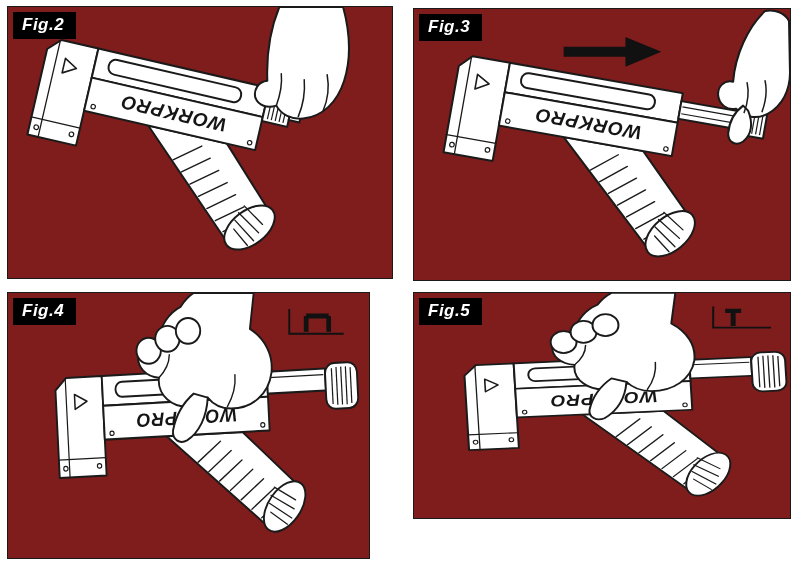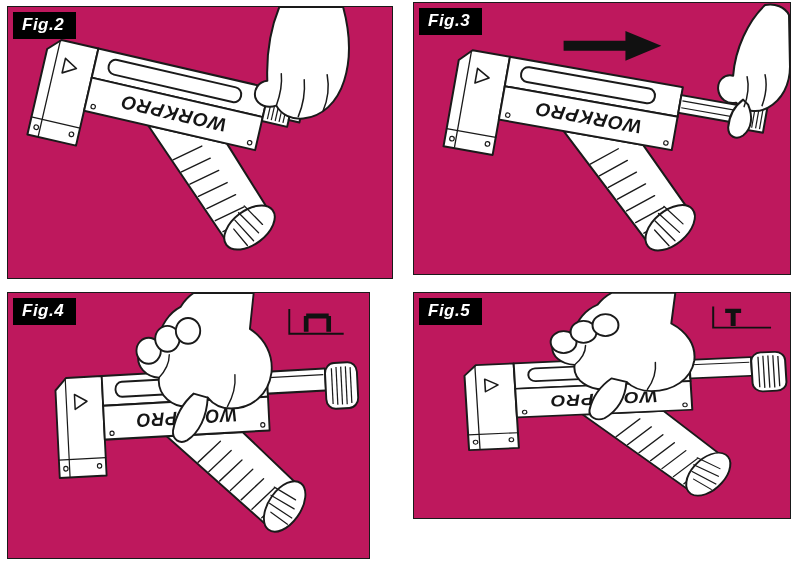--- a/index.html
+++ b/index.html
@@ -1,18 +1,18 @@
 <!DOCTYPE html>
 <html><head>
 <meta charset="utf-8">
 <style>
   *{margin:0;padding:0;box-sizing:border-box}
   html,body{width:797px;height:565px;background:#fff;font-family:"Liberation Sans",sans-serif;overflow:hidden}
   .page{position:absolute;inset:0;background:#fff}
-  .panel{position:absolute;border:1.5px solid #1a1a1a;background:#be185d}
+  .panel{position:absolute;border:1.5px solid #1a1a1a;background:#7f1d1d}
   .fig-label{position:absolute;top:5px;left:5px;background:#000;color:#fff;font-weight:bold;font-style:italic;
              font-size:17px;line-height:1;padding:4px 12px 6px 9px;letter-spacing:.5px;z-index:2}
   .panel svg{position:absolute;inset:0;width:100%;height:100%;display:block}
 </style>
 </head>
 <body>
 
 <svg width="0" height="0" style="position:absolute" aria-hidden="true">
   <defs>
     <g id="gun-base" fill="#ffffff" stroke="#1a1a1a" stroke-width="2" stroke-linejoin="round" stroke-linecap="round">
@@ -138,21 +138,21 @@
     <div class="fig-label">Fig.2</div>
     <svg viewBox="0 0 385 272" preserveAspectRatio="none">
       <g transform="translate(40,30) rotate(13)">
         <use href="#gun-base"></use>
         <use href="#latch-closed"></use>
       </g>
       <use href="#hand-press"></use>
     </svg>
   </section>
 
-  <section class="panel" style="left:413px;top:2px;width:378px;height:273px">
+  <section class="panel" style="left:413px;top:8px;width:378px;height:273px">
     <div class="fig-label">Fig.3</div>
     <svg viewBox="0 0 377 272" preserveAspectRatio="none">
       <use href="#icon-arrow" transform="translate(150,26)"></use>
       <g transform="translate(45,45) rotate(10)">
         <use href="#gun-base"></use>
         <use href="#rail-pulled"></use>
       </g>
       <use href="#hand-pull"></use>
     </svg>
   </section>

